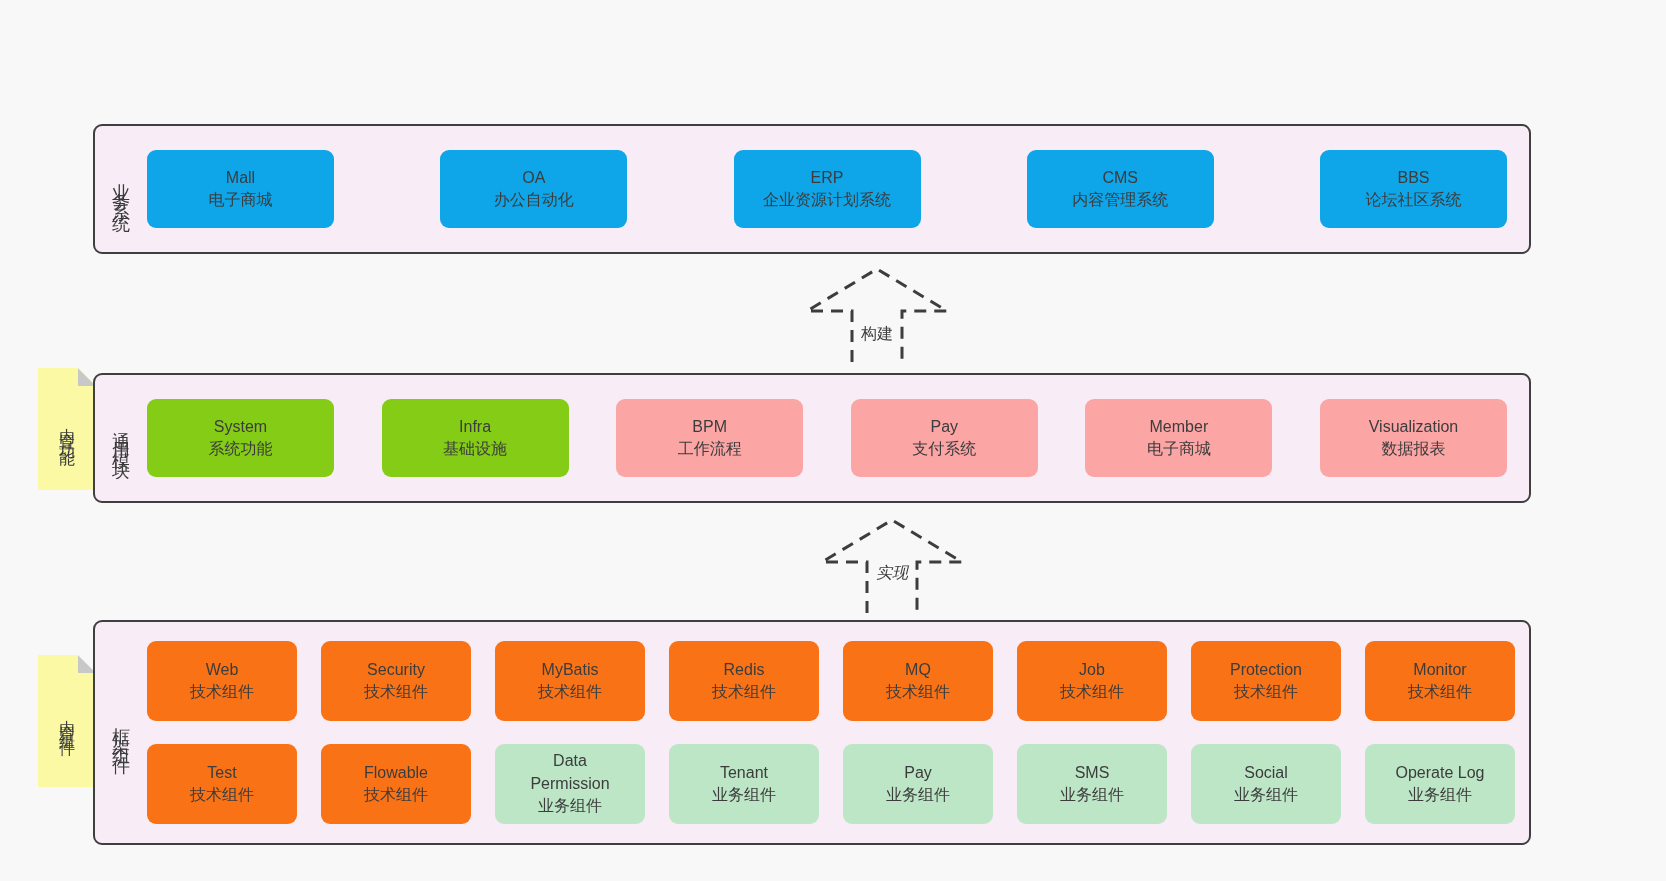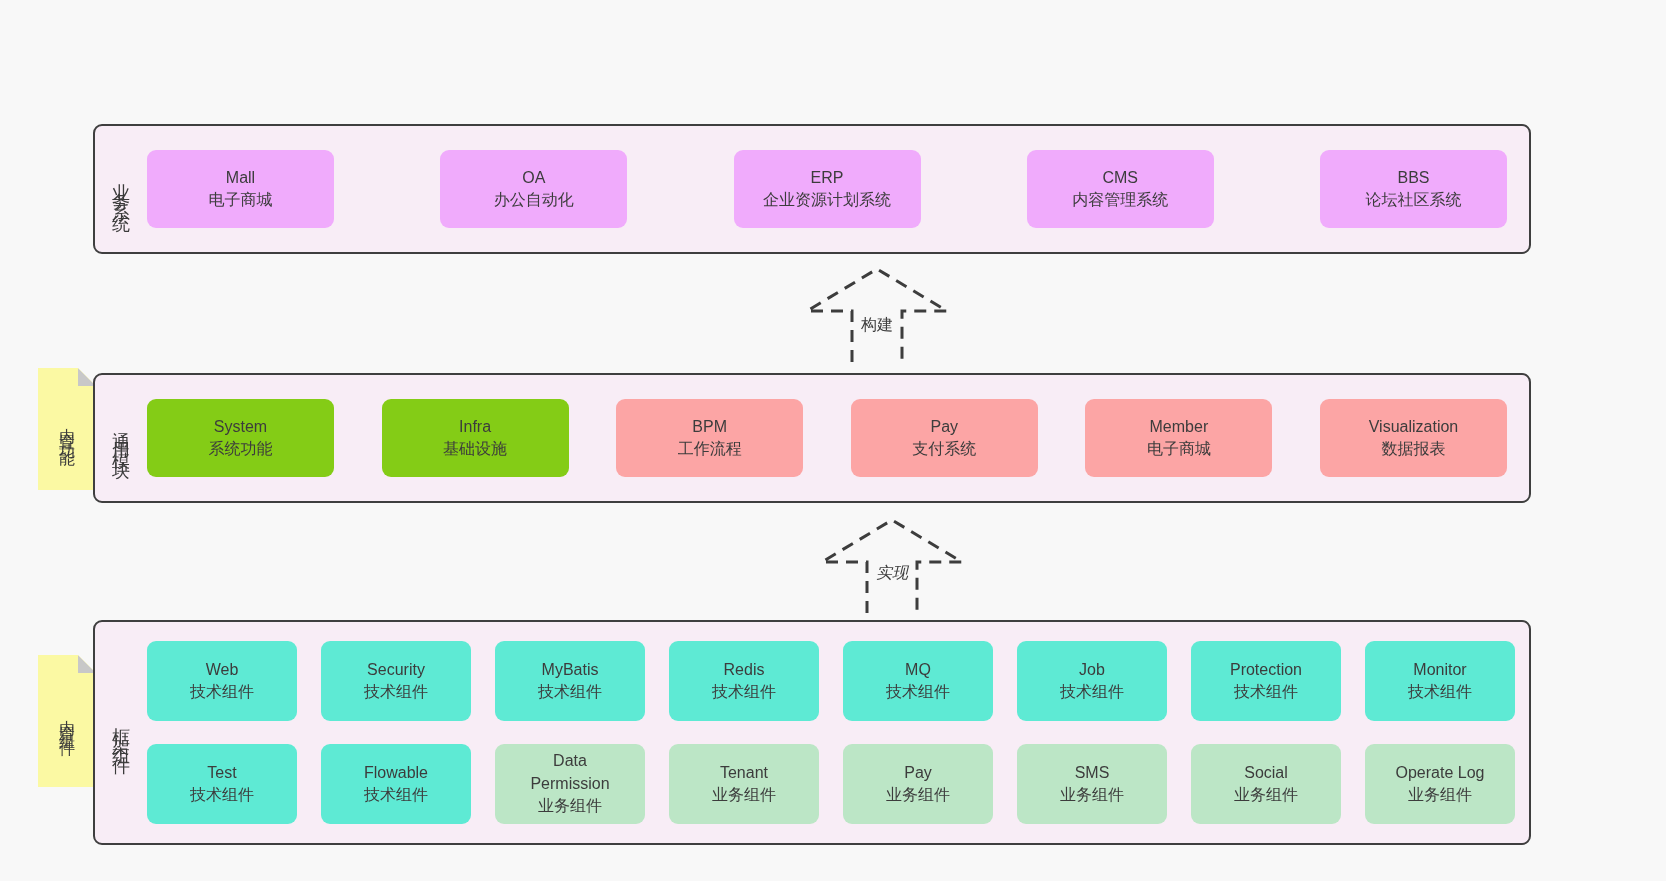--- a/index.html
+++ b/index.html
@@ -36,24 +36,24 @@
   }
   .row{display:flex;justify-content:space-between;}
   
   .node{
     width:187px;height:78px;border-radius:9px;
     display:flex;flex-direction:column;align-items:center;justify-content:center;
     text-align:center;font-size:16px;line-height:1.4;
   }
   #band-framework .node{width:150px;height:80px;}
   .node .en{white-space:pre-line;}
-  .blue{background:#f0abfc;}
+  .blue{background:#0ea5e9;}
   .red{background:#84cc16;}
   .pink{background:#fca5a5;}
-  .green{background:#5eead4;}
+  .green{background:#f97316;}
   .lightgreen{background:#bce6c6;}
   
   .tab{
     position:absolute;left:38px;width:58px;background:#fbf9a3;z-index:0;
     clip-path:polygon(0 0,calc(100% - 18px) 0,100% 18px,100% 100%,0 100%);
     display:flex;align-items:center;justify-content:center;
   }
   #tab-modules{top:368px;height:122px;}
   #tab-framework{top:655px;height:132px;}
   .tab .fold{
@@ -65,21 +65,21 @@
     font-size:16px;letter-spacing:0.45em;line-height:1;color:#3a3a3a;
   }
   
   .arrow-svg{position:absolute;width:150px;height:96px;z-index:2;}
   #arrow-build{left:802px;top:266px;}
   #arrow-implement{left:817px;top:517px;}
   .arrow-label{
     position:absolute;transform:translate(-50%,-50%);
     background:#f8f8f8;padding:1px 3px;font-size:16px;color:#3c3c3c;z-index:3;
   }
-  #arrow-build-label{left:877px;top:325px;}
+  #arrow-build-label{left:877px;top:334px;}
   #arrow-implement-label{left:892px;top:573px;font-style:italic;}
 </style>
 </head>
 <body>
 
 <div class="stage">
 
   <div class="tab" id="tab-modules">
     <div class="fold"></div>
     <span class="vtext">内置功能</span>

